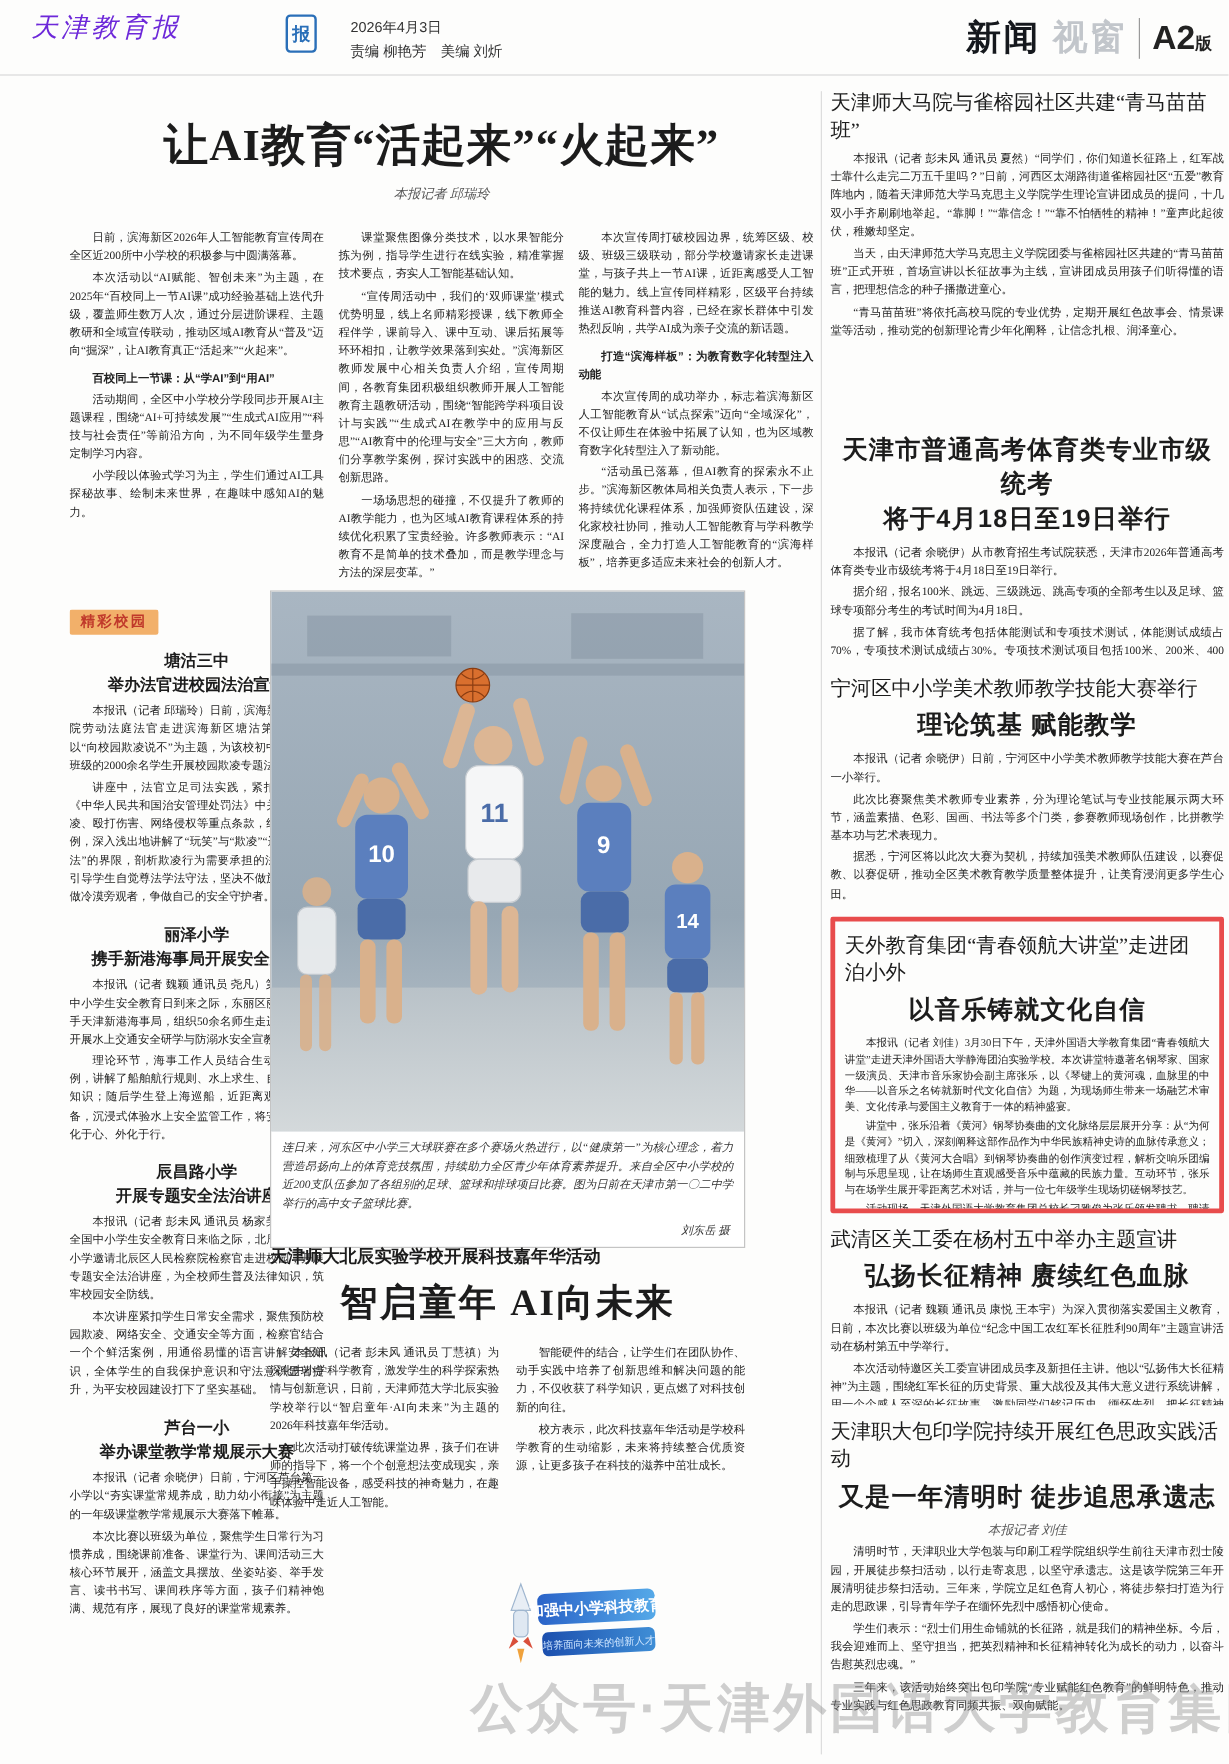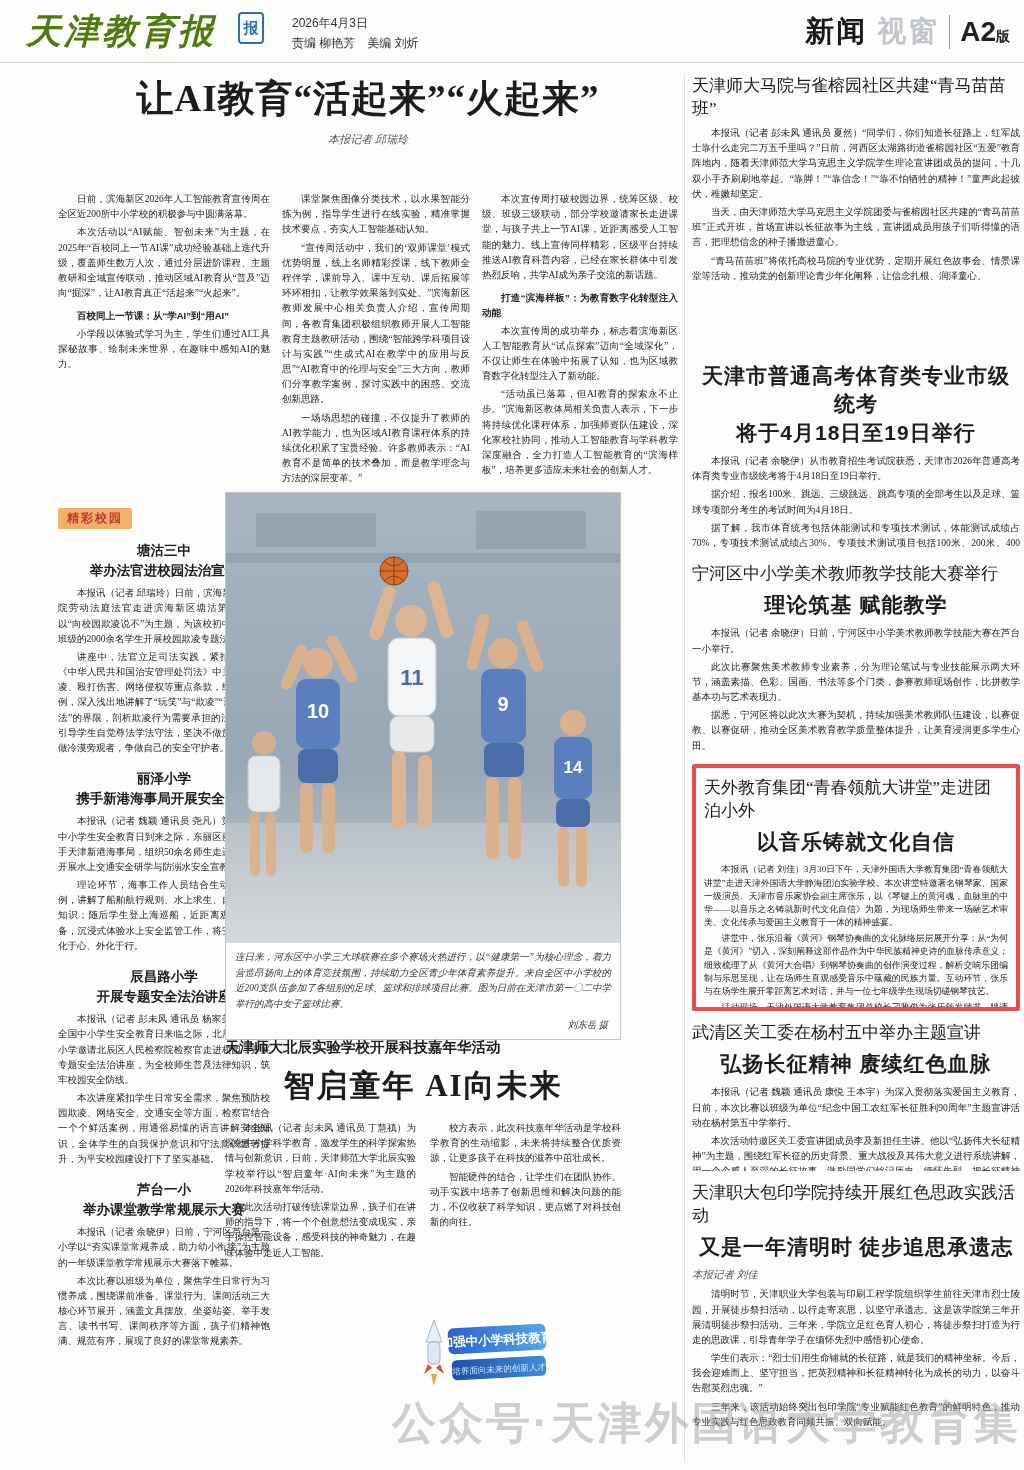--- a/index.html
+++ b/index.html
@@ -3,42 +3,42 @@
 <meta charset="utf-8">
 <style>
   * { margin:0; padding:0; box-sizing:border-box; }
   html,body { width:1024px; }
   body { font-family:"Liberation Serif", serif; background:#ffffff; color:#1c1c1c; }
   .page { position:relative; width:1024px; height:1470px; background:#fdfdfc; overflow:hidden; }
 
   
   .masthead { position:absolute; left:0; top:0; width:1024px; height:62px; }
   .mast-logo { position:absolute; left:26px; top:8px; font-family:"DejaVu Serif", serif;
-               font-size:35px; font-weight:bold; font-style:italic; color:#4d7c0f; letter-spacing:3px; }
+               font-size:22px; font-weight:normal; font-style:italic; color:#6d28d9; letter-spacing:3px; }
   .mast-seal { position:absolute; left:238px; top:12px; width:26px; height:32px; border:2px solid #2a6fb8;
                border-radius:4px; color:#2a6fb8; font-family:"Liberation Sans",sans-serif; font-weight:bold;
                font-size:15px; display:flex; align-items:center; justify-content:center; }
   .mast-date { position:absolute; left:292px; top:13px; font-size:12px; color:#333; line-height:1.7;
                font-family:"Liberation Sans",sans-serif; }
   .mast-right { position:absolute; right:14px; top:12px; display:flex; align-items:center; gap:10px;
                 font-family:"Liberation Sans",sans-serif;justify-content:center; }
   .sec-bold { font-size:29px; font-weight:900; color:#15181d; letter-spacing:2px; }
   .sec-light { font-size:29px; font-weight:900; color:#c2c6cb; letter-spacing:2px; }
   .mast-div { width:1px; height:34px; background:#9a9a9a; }
   .page-no { font-size:28px; font-weight:600; color:#222; }
   .page-no span.small { font-size:14px; }
   .mast-rule { position:absolute; left:0; top:62px; width:1024px; height:1px; background:#d9d9d9; }
 
   
   .main-zone { position:absolute; left:58px; top:70px; width:620px; height:1396px; }
   .right-zone { position:absolute; left:692px; top:74px; width:328px; height:1392px; }
   .zone-divider { position:absolute; left:684px; top:76px; width:1px; height:1386px; background:#ddd; }
 
   
-  .main-headline { text-align:center; font-size:37px; font-weight:bold; letter-spacing:1px; margin-top:4px; }
+  .main-headline { text-align:center; font-size:37px; font-weight:bold; letter-spacing:1px; margin-top:26px; }
   .main-deck { text-align:center; font-size:17px; font-weight:bold; margin-top:10px;
                font-family:"Liberation Sans",sans-serif; color:#222; }
   .main-byline { text-align:center; font-size:11px; color:#555; margin-top:8px; font-style:italic; }
   .main-cols { position:absolute; left:0; top:122px; width:620px; display:flex; gap:12px; }
   .mcol { overflow:hidden; }
   .mcol-1 { width:212px; height:312px; }
   .mcol-2 { width:188px; height:436px; }
   .mcol-3 { width:196px; height:436px; }
   .body-text p { font-size:9.5px; line-height:1.6; text-align:justify; text-indent:2em; margin-bottom:3px; color:#222; }
   .inline-sub { font-family:"Liberation Sans",sans-serif; font-weight:bold; font-size:11.5px;
@@ -68,21 +68,21 @@
 
   
   .sci-badge { position:absolute; left:420px; top:1312px; z-index:3; }
 
   
   .r-article { overflow:hidden; margin-bottom:10px; }
   .r-kicker { text-align:left; font-size:17px; font-weight:normal; margin-bottom:6px; }
   .r-headline { text-align:center; font-family:"Liberation Sans",sans-serif; font-size:21px;
                 font-weight:bold; line-height:1.35; margin-bottom:7px; letter-spacing:1px; }
   .r-headline.serif { font-family:"Liberation Serif",serif; }
-  .r-byline { font-size:10.5px; font-style:italic; color:#555; margin-bottom:5px; }
+  .r-byline { text-align:center; font-size:10.5px; font-style:italic; color:#555; margin-bottom:5px; }
   .ra1 { height:278px; } .ra2 { height:190px; } .ra3 { height:192px; }
   .ra4 { height:150px; } .ra5 { height:258px; }
   .red-box { border:4px solid #e84c4c; border-radius:2px; padding:8px 8px 6px; height:247px;
              overflow:hidden; margin-bottom:10px; }
   .red-box .body-text p { font-size:8.8px; line-height:1.5; }
 
   
   .watermark { position:absolute; left:392px; top:1394px; z-index:6; font-size:44px; font-weight:bold;
                color:#8f8f8f; opacity:0.42; letter-spacing:3px; white-space:nowrap;
                font-family:"Liberation Sans",sans-serif; }
@@ -113,20 +113,21 @@
   <div class="main-zone">
 
     <h1 class="main-headline">让AI教育“活起来”“火起来”</h1>
     <div class="main-byline">本报记者 邱瑞玲</div>
 
     <div class="main-cols">
       <div class="mcol mcol-1 body-text">
         <p>日前，滨海新区2026年人工智能教育宣传周在全区近200所中小学校的积极参与中圆满落幕。</p>
         <p>本次活动以“AI赋能、智创未来”为主题，在2025年“百校同上一节AI课”成功经验基础上迭代升级，覆盖师生数万人次，通过分层进阶课程、主题教研和全域宣传联动，推动区域AI教育从“普及”迈向“掘深”，让AI教育真正“活起来”“火起来”。</p>
         <p class="inline-sub">百校同上一节课：从“学AI”到“用AI”</p>
+        <p>活动期间，全区中小学校分学段同步开展AI主题课程，围绕“AI+可持续发展”“生成式AI应用”“科技与社会责任”等前沿方向，为不同年级学生量身定制学习内容。</p>
         <p>小学段以体验式学习为主，学生们通过AI工具探秘故事、绘制未来世界，在趣味中感知AI的魅力。</p>
       </div>
       <div class="mcol mcol-2 body-text">
         <p>课堂聚焦图像分类技术，以水果智能分拣为例，指导学生进行在线实验，精准掌握技术要点，夯实人工智能基础认知。</p>
         <p>“宣传周活动中，我们的‘双师课堂’模式优势明显，线上名师精彩授课，线下教师全程伴学，课前导入、课中互动、课后拓展等环环相扣，让教学效果落到实处。”滨海新区教师发展中心相关负责人介绍，宣传周期间，各教育集团积极组织教师开展人工智能教育主题教研活动，围绕“智能跨学科项目设计与实践”“生成式AI在教学中的应用与反思”“AI教育中的伦理与安全”三大方向，教师们分享教学案例，探讨实践中的困惑、交流创新思路。</p>
         <p>一场场思想的碰撞，不仅提升了教师的AI教学能力，也为区域AI教育课程体系的持续优化积累了宝贵经验。许多教师表示：“AI教育不是简单的技术叠加，而是教学理念与方法的深层变革。”</p>
         <p class="inline-sub">三级联动广宣传：让AI教育走进千家万户</p>
       </div>
       <div class="mcol mcol-3 body-text">
         <p>本次宣传周打破校园边界，统筹区级、校级、班级三级联动，部分学校邀请家长走进课堂，与孩子共上一节AI课，近距离感受人工智能的魅力。线上宣传同样精彩，区级平台持续推送AI教育科普内容，已经在家长群体中引发热烈反响，共学AI成为亲子交流的新话题。</p>
@@ -264,22 +265,22 @@
 
   <div class="mid-article">
     <div class="mid-kicker">天津师大北辰实验学校开展科技嘉年华活动</div>
     <div class="mid-headline">智启童年  AI向未来</div>
     <div class="mid-cols">
       <div class="mid-col body-text">
         <p>本报讯（记者 彭未风 通讯员 丁慧禛）为深化中小学科学教育，激发学生的科学探索热情与创新意识，日前，天津师范大学北辰实验学校举行以“智启童年·AI向未来”为主题的2026年科技嘉年华活动。</p>
         <p>此次活动打破传统课堂边界，孩子们在讲师的指导下，将一个个创意想法变成现实，亲手操控智能设备，感受科技的神奇魅力，在趣味体验中走近人工智能。</p>
       </div>
       <div class="mid-col body-text">
+        <p>智能硬件的结合，让学生们在团队协作、动手实践中培养了创新思维和解决问题的能力，不仅收获了科学知识，更点燃了对科技创新的向往。</p>
         <p>校方表示，此次科技嘉年华活动是学校科学教育的生动缩影，未来将持续整合优质资源，让更多孩子在科技的滋养中茁壮成长。</p>
-        <p>智能硬件的结合，让学生们在团队协作、动手实践中培养了创新思维和解决问题的能力，不仅收获了科学知识，更点燃了对科技创新的向往。</p>
       </div>
     </div>
   </div>
 
   <div class="sci-badge">
     <svg width="128" height="80" viewBox="0 0 128 80">
       <defs>
         <linearGradient id="bluebar" x1="0" y1="0" x2="1" y2="0">
           <stop offset="0" stop-color="#2a63c8"></stop>
             <stop offset="1" stop-color="#55a9e8"></stop>

